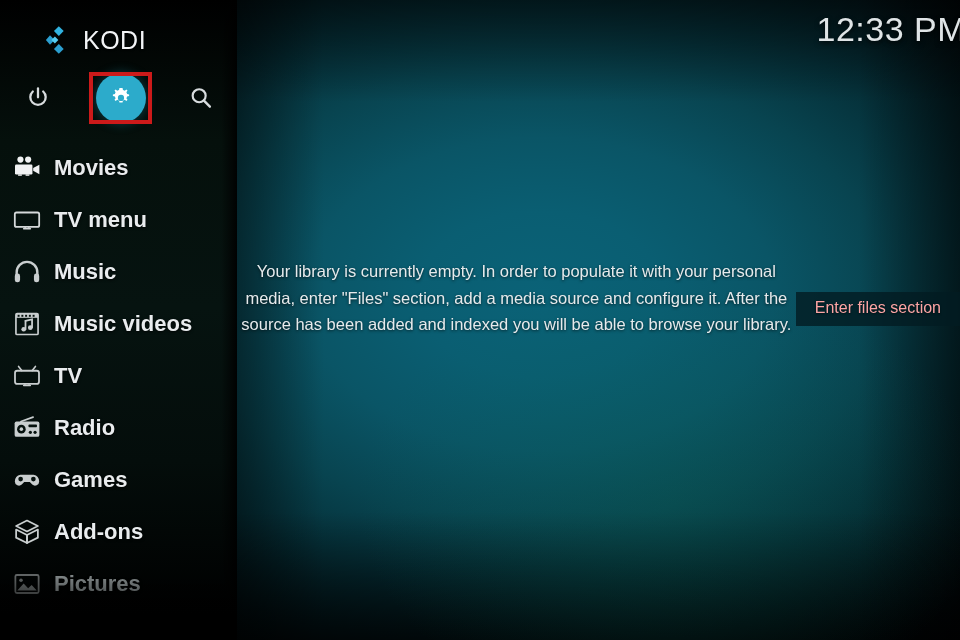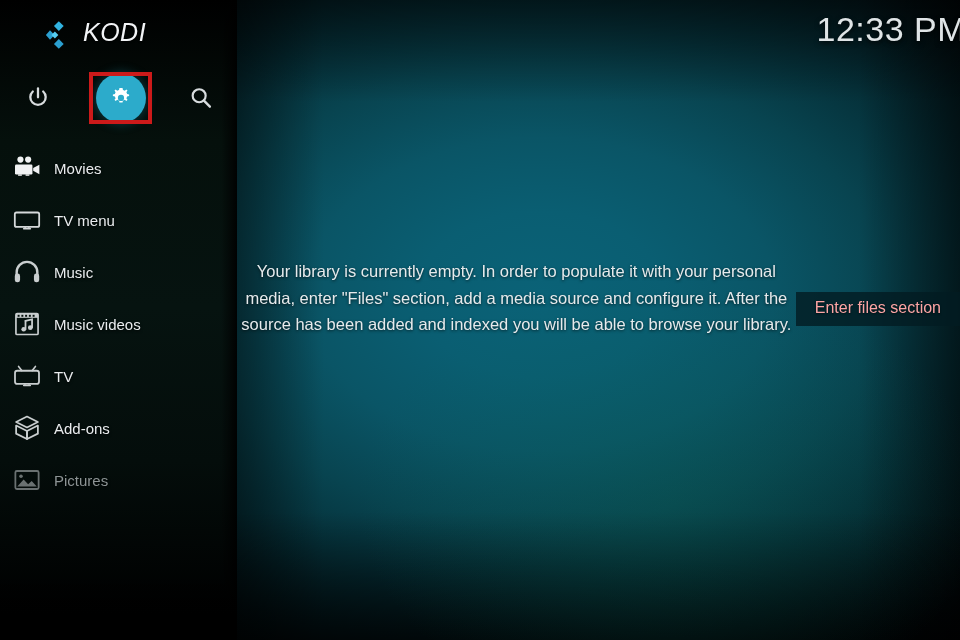--- a/index.html
+++ b/index.html
@@ -47,21 +47,21 @@
   }
   #sidebar::after{
     content:""; position:absolute; right:0; top:0; width:16px; height:100%;
     background:linear-gradient(to right, rgba(0,0,0,0) 0%, rgba(0,0,0,0.9) 100%);
     pointer-events:none;
   }
 
   
   #logo-row {
     position:absolute; left:44px; top:20px;
-    display:flex; gap:9px; height:40px;font-style:italic;
+    display:flex; align-items:center; gap:9px; height:40px;
   }
   #logo-mark { width:30px; height:30px; display:block; }
   #logo-text {
     color:#f2f4f6; font-size:25px; letter-spacing:0.5px;
     font-weight:400; line-height:1;
     text-shadow:0 1px 2px rgba(0,0,0,0.9);
   }
 
   
   #top-icons { position:absolute; left:0; top:72px; width:237px; height:54px; }
@@ -90,21 +90,21 @@
   .menu-item{
     position:relative; height:52px; display:flex; align-items:center;
     padding-left:10px;
   }
   .menu-icon{
     width:34px; height:34px; display:flex; align-items:center; justify-content:center;
     flex:0 0 34px; margin-right:10px;
   }
   .menu-icon svg{ display:block; }
   .menu-label{
-    color:#e9ecee; font-size:15px; font-weight:400; line-height:1;
+    color:#e9ecee; font-size:22px; font-weight:700; line-height:1;
     text-shadow:0 1px 3px rgba(0,0,0,0.85);
     white-space:nowrap;
   }
   .menu-item.dim .menu-label{ color:#8d9495; }
   .menu-item.dim .menu-icon{ opacity:0.55; }
   #menu-fade{
     position:absolute; left:0; bottom:0; width:237px; height:70px;
     background:linear-gradient(to bottom, rgba(0,0,0,0) 0%, rgba(0,0,0,0.82) 65%, #000 100%);
     pointer-events:none; z-index:7;
   }
@@ -260,21 +260,45 @@
           <svg width="30" height="30" viewBox="0 0 32 32">
             <rect x="3.2" y="10.4" width="25.6" height="14.0" rx="2.4" stroke="#c9cecf" stroke-width="1.9" fill="none"></rect>
             <path d="M10.4 10.2 L7.0 5.8 M21.6 10.2 L25.0 5.8" stroke="#c9cecf" stroke-width="1.7" stroke-linecap="round"></path>
             <path d="M12.4 26.2 L19.6 26.2" stroke="#c9cecf" stroke-width="1.5" stroke-linecap="round"></path>
             <path d="M13.8 24.4 L13.8 26.2 M18.2 24.4 L18.2 26.2" stroke="#c9cecf" stroke-width="1.3"></path>
           </svg>
         </span>
         <span class="menu-label">TV</span>
       </div>
 
-
+      <div class="menu-item">
+        <span class="menu-icon">
+          <svg width="30" height="30" viewBox="0 0 32 32">
+            <path d="M9.5 9.0 L22.5 4.4" stroke="#c9cecf" stroke-width="1.8" stroke-linecap="round"></path>
+            <rect x="2.8" y="9.0" width="26.4" height="16.4" rx="2.0" fill="#c9cecf"></rect>
+            <circle cx="10.0" cy="17.2" r="4.6" fill="#06110e"></circle>
+            <circle cx="10.0" cy="17.2" r="1.9" fill="#c9cecf"></circle>
+            <rect x="17.6" y="12.2" width="9.0" height="3.0" rx="0.8" fill="#06110e"></rect>
+            <circle cx="19.6" cy="20.6" r="1.7" fill="#06110e"></circle>
+            <circle cx="24.6" cy="20.6" r="1.7" fill="#06110e"></circle>
+          </svg>
+        </span>
+        <span class="menu-label">Radio</span>
+      </div>
+
+      <div class="menu-item">
+        <span class="menu-icon">
+          <svg width="30" height="30" viewBox="0 0 32 32">
+            <path d="M9.0 10.4 L23.0 10.4 A7.6 7.6 0 0 1 29.0 17.6 A4.4 4.4 0 0 1 21.6 20.8 L19.0 18.2 L13.0 18.2 L10.4 20.8 A4.4 4.4 0 0 1 3.0 17.6 A7.6 7.6 0 0 1 9.0 10.4 Z" fill="#c9cecf"></path>
+            <circle cx="9.2" cy="15.0" r="2.5" fill="#06110e"></circle>
+            <circle cx="22.8" cy="15.0" r="2.5" fill="#06110e"></circle>
+          </svg>
+        </span>
+        <span class="menu-label">Games</span>
+      </div>
 
       <div class="menu-item">
         <span class="menu-icon">
           <svg width="30" height="30" viewBox="0 0 32 32">
             <path d="M16 3.8 L27.6 9.6 L16 15.4 L4.4 9.6 Z" stroke="#c9cecf" stroke-width="1.9" fill="none" stroke-linejoin="round"></path>
             <path d="M4.4 13.4 L16 19.2 L16 27.8 L4.4 22.0 Z" stroke="#c9cecf" stroke-width="1.9" fill="none" stroke-linejoin="round"></path>
             <path d="M27.6 13.4 L16 19.2 L16 27.8 L27.6 22.0 Z" stroke="#c9cecf" stroke-width="1.9" fill="none" stroke-linejoin="round"></path>
           </svg>
         </span>
         <span class="menu-label">Add-ons</span>

